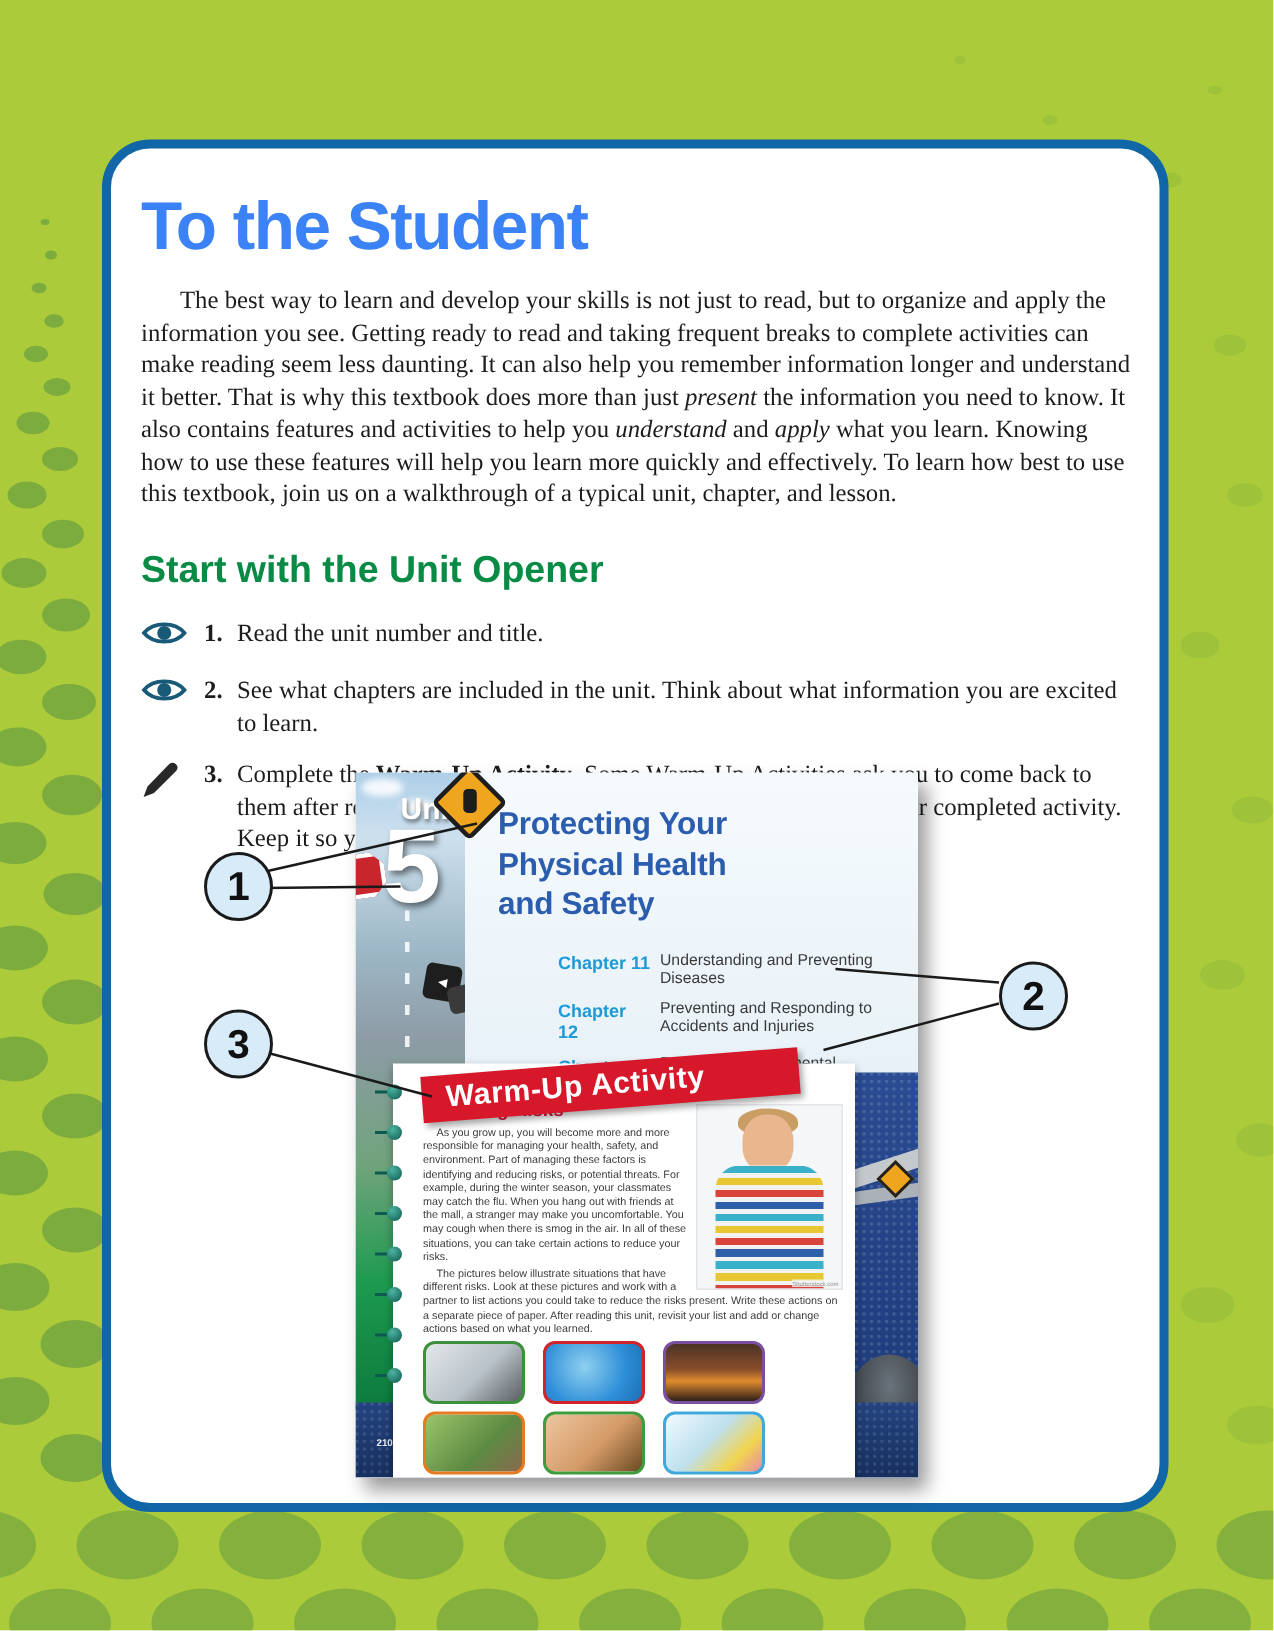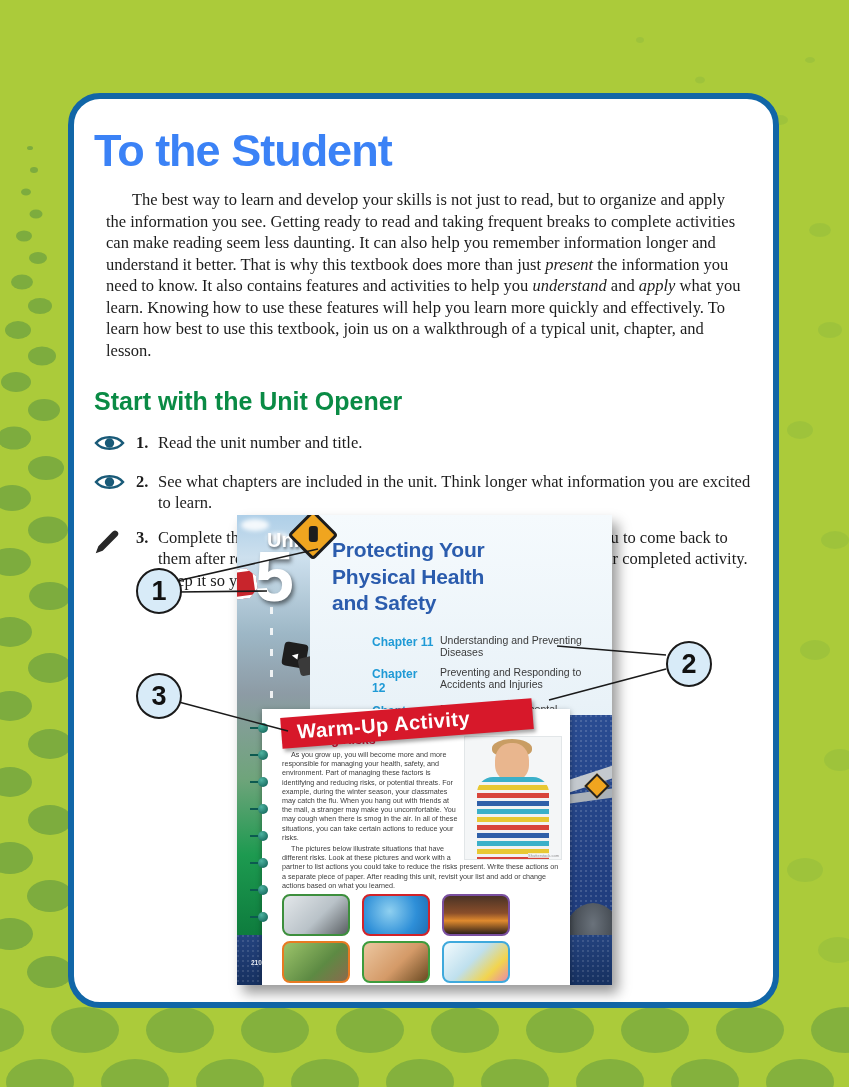--- a/index.html
+++ b/index.html
@@ -7,21 +7,21 @@
         background:#abcb3a;font-family:"Liberation Sans",sans-serif;}
   .bg-svg{position:absolute;inset:0;z-index:0;}
 
   
   .card{position:absolute;left:68px;top:93px;width:711px;height:915px;
         background:#fff;border:6px solid #1166a7;border-radius:32px;
         box-sizing:border-box;z-index:1;padding:18px 16px 0 20px;}
   .card h1{font-size:45px;color:#3b82f6;margin:8px 0 12px 0;letter-spacing:-1px;
            font-weight:bold;}
   .intro{font-family:"Liberation Serif",serif;font-size:16.5px;line-height:21.5px;
-         color:#1c1c1c;margin:12px;text-indent:26px;}
+         color:#1c1c1c;margin:0;text-indent:26px;}
   .intro i{font-style:italic;}
   .card h2{font-size:25px;color:#0a8b45;margin:26px 0 16px 0;font-weight:bold;}
 
   .steps{list-style:none;margin:0;padding:0;}
   .step{display:grid;grid-template-columns:42px 22px 1fr;margin-bottom:13px;
         font-family:"Liberation Serif",serif;font-size:16.5px;line-height:21.5px;color:#1c1c1c;}
   .step-icon{padding-top:2px;}
   .step-num{font-weight:bold;}
 
   
@@ -210,21 +210,21 @@
         <span class="step-text">Read the unit number and title.</span>
       </li>
       <li class="step">
         <span class="step-icon">
           <svg viewBox="0 0 34 20" width="31" height="18">
             <path d="M2 10 C9 1.5 25 1.5 32 10 C25 18.5 9 18.5 2 10 Z" fill="none" stroke="#195a78" stroke-width="2.8"></path>
             <circle cx="17" cy="10" r="5.2" fill="#195a78"></circle>
           </svg>
         </span>
         <span class="step-num">2.</span>
-        <span class="step-text">See what chapters are included in the unit. Think longer what information you are excited to learn.</span>
+        <span class="step-text">See what chapters are included in the unit. Think about what information you are excited to learn.</span>
       </li>
       <li class="step">
         <span class="step-icon">
           <svg viewBox="0 0 30 30" width="26" height="26">
             <path d="M2 28 L10 25 L27 8 Q29.5 5 26.5 2.5 Q23.5 0.5 21 3.5 L5 20 Z" fill="#282828"></path>
           </svg>
         </span>
         <span class="step-num">3.</span>
         <span class="step-text"><span>Complete the </span><b>Warm-Up Activity</b><span>. Some Warm-Up Activities ask you to come back to them after reading the chapters in the unit, so do not throw away your completed activity. Keep it so you can revisit it after reading the unit.</span></span>
       </li>

